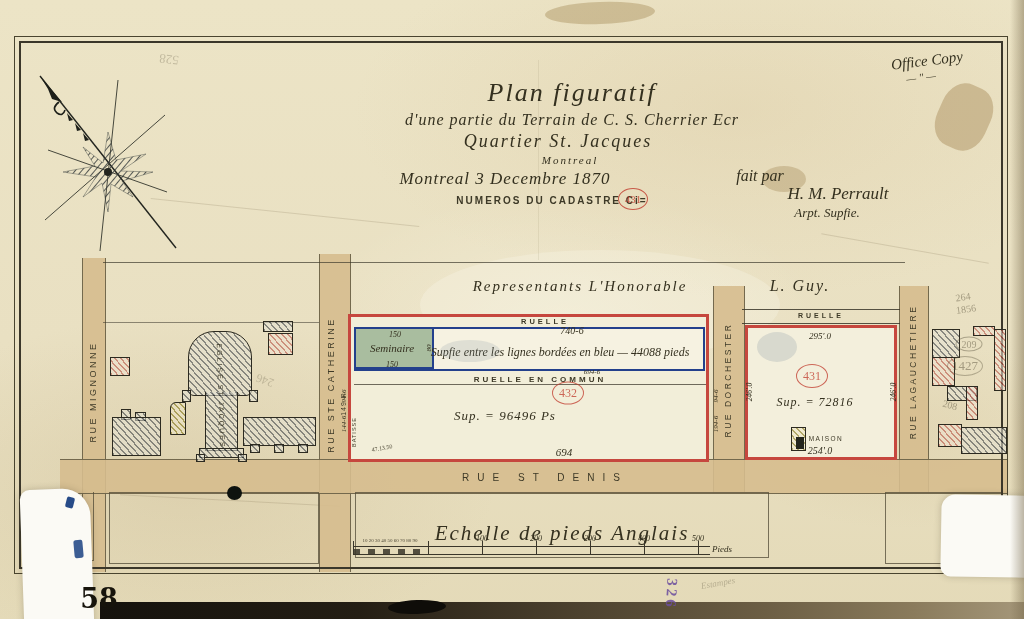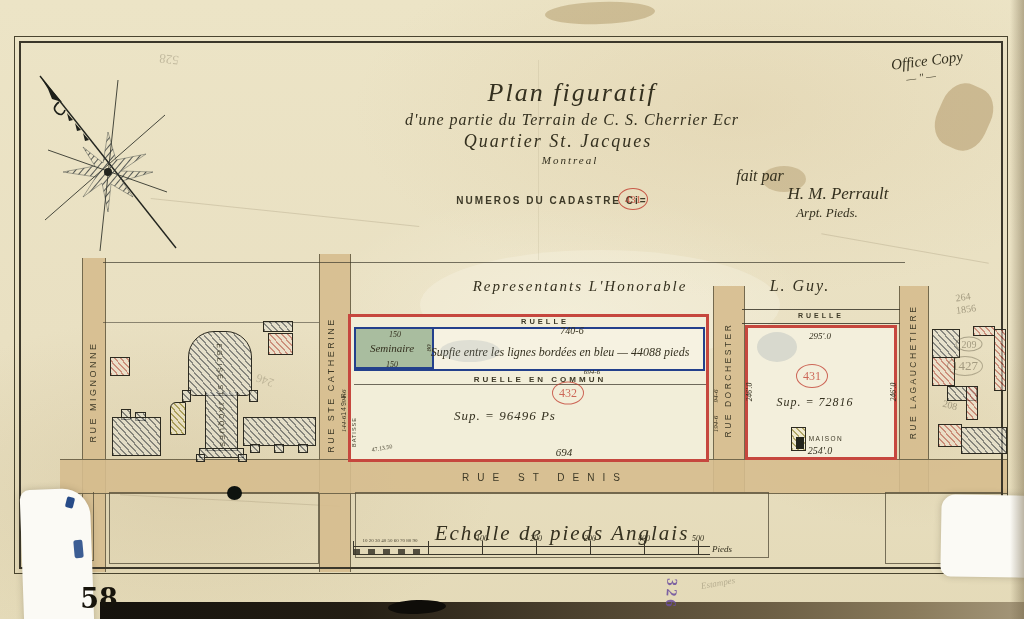--- a/index.html
+++ b/index.html
@@ -87,27 +87,28 @@
     <path d="M44,47 q-8,6 -2,11 q6,4 8,-3" fill="none" stroke="#1d1f19" stroke-width="1.6"></path>
     <path d="M52,58 l6,7 l-4,1 z M60,68 l6,7 l-4,1 z M68,78 l6,7 l-4,1 z" fill="#1d1f19"></path>
     <polygon points="93,77 101,105 131,99 106,116 138,117 107,126 118,142 96,129 93,157 87,128 68,142 81,122 48,117 80,111 68,92 88,108" fill="url(#ch)" stroke="#2e3436" stroke-width="0.4"></polygon>
     <circle cx="93" cy="117" r="4" fill="#23251f"></circle>
   </svg>
 
   <div class="abs ctr script nowrap" style="left:572px;top:93px;font-size:26px;letter-spacing:2px;">Plan figuratif</div>
   <div class="abs ctr script nowrap" style="left:572px;top:120px;font-size:16px;letter-spacing:1px;">d'une partie du Terrain de C. S. Cherrier Ecr</div>
   <div class="abs ctr script nowrap" style="left:558px;top:141px;font-size:18px;letter-spacing:2px;">Quartier St. Jacques</div>
   <div class="abs ctr script nowrap" style="left:570px;top:160px;font-size:11px;letter-spacing:2px;">Montreal</div>
+  <div class="abs ctr script nowrap" style="left:505px;top:179px;font-size:17px;letter-spacing:1px;">Montreal 3 Decembre 1870</div>
   <div class="abs ctr caps nowrap" style="left:552px;top:200px;font-size:10px;font-weight:bold;letter-spacing:2px;">NUMEROS DU CADASTRE Ci=</div>
   <div class="abs ctr circle-red" style="left:633px;top:199px;width:28px;height:20px;font-size:11px;opacity:.8;">
       <span>431</span>
     </div>
   <div class="abs ctr script nowrap" style="left:760px;top:176px;font-size:16px;">fait par</div>
   <div class="abs ctr script nowrap" style="left:838px;top:194px;font-size:17px;">H. M. Perrault</div>
-  <div class="abs ctr script nowrap" style="left:827px;top:213px;font-size:13px;">Arpt. Pieds.</div>
+  <div class="abs ctr script nowrap" style="left:827px;top:213px;font-size:13px;">Arpt. Supfie.</div>
 
   <div class="abs ctr script nowrap" style="left:927px;top:61px;font-size:15px;transform:translate(-50%,-50%) rotate(-7deg);">Office Copy</div>
   <div class="abs ctr script nowrap" style="left:921px;top:77px;font-size:11px;transform:translate(-50%,-50%) rotate(-7deg);">—  ″  —</div>
 
   <div class="abs ctr script nowrap" style="left:580px;top:286px;font-size:15px;letter-spacing:2px;">Representants L'Honorable</div>
   <div class="abs ctr script nowrap" style="left:800px;top:286px;font-size:16px;letter-spacing:2px;">L. Guy.</div>
 
   <div class="abs ctr r90 vlabel" style="left:93px;top:392px;">RUE MIGNONNE</div>
   <div class="abs ctr r90 vlabel" style="left:331px;top:385px;">RUE STE CATHERINE</div>
   <div class="abs ctr r90 vlabel pencil" style="left:343px;top:404px;font-size:7px;letter-spacing:1px;">149 R</div>

